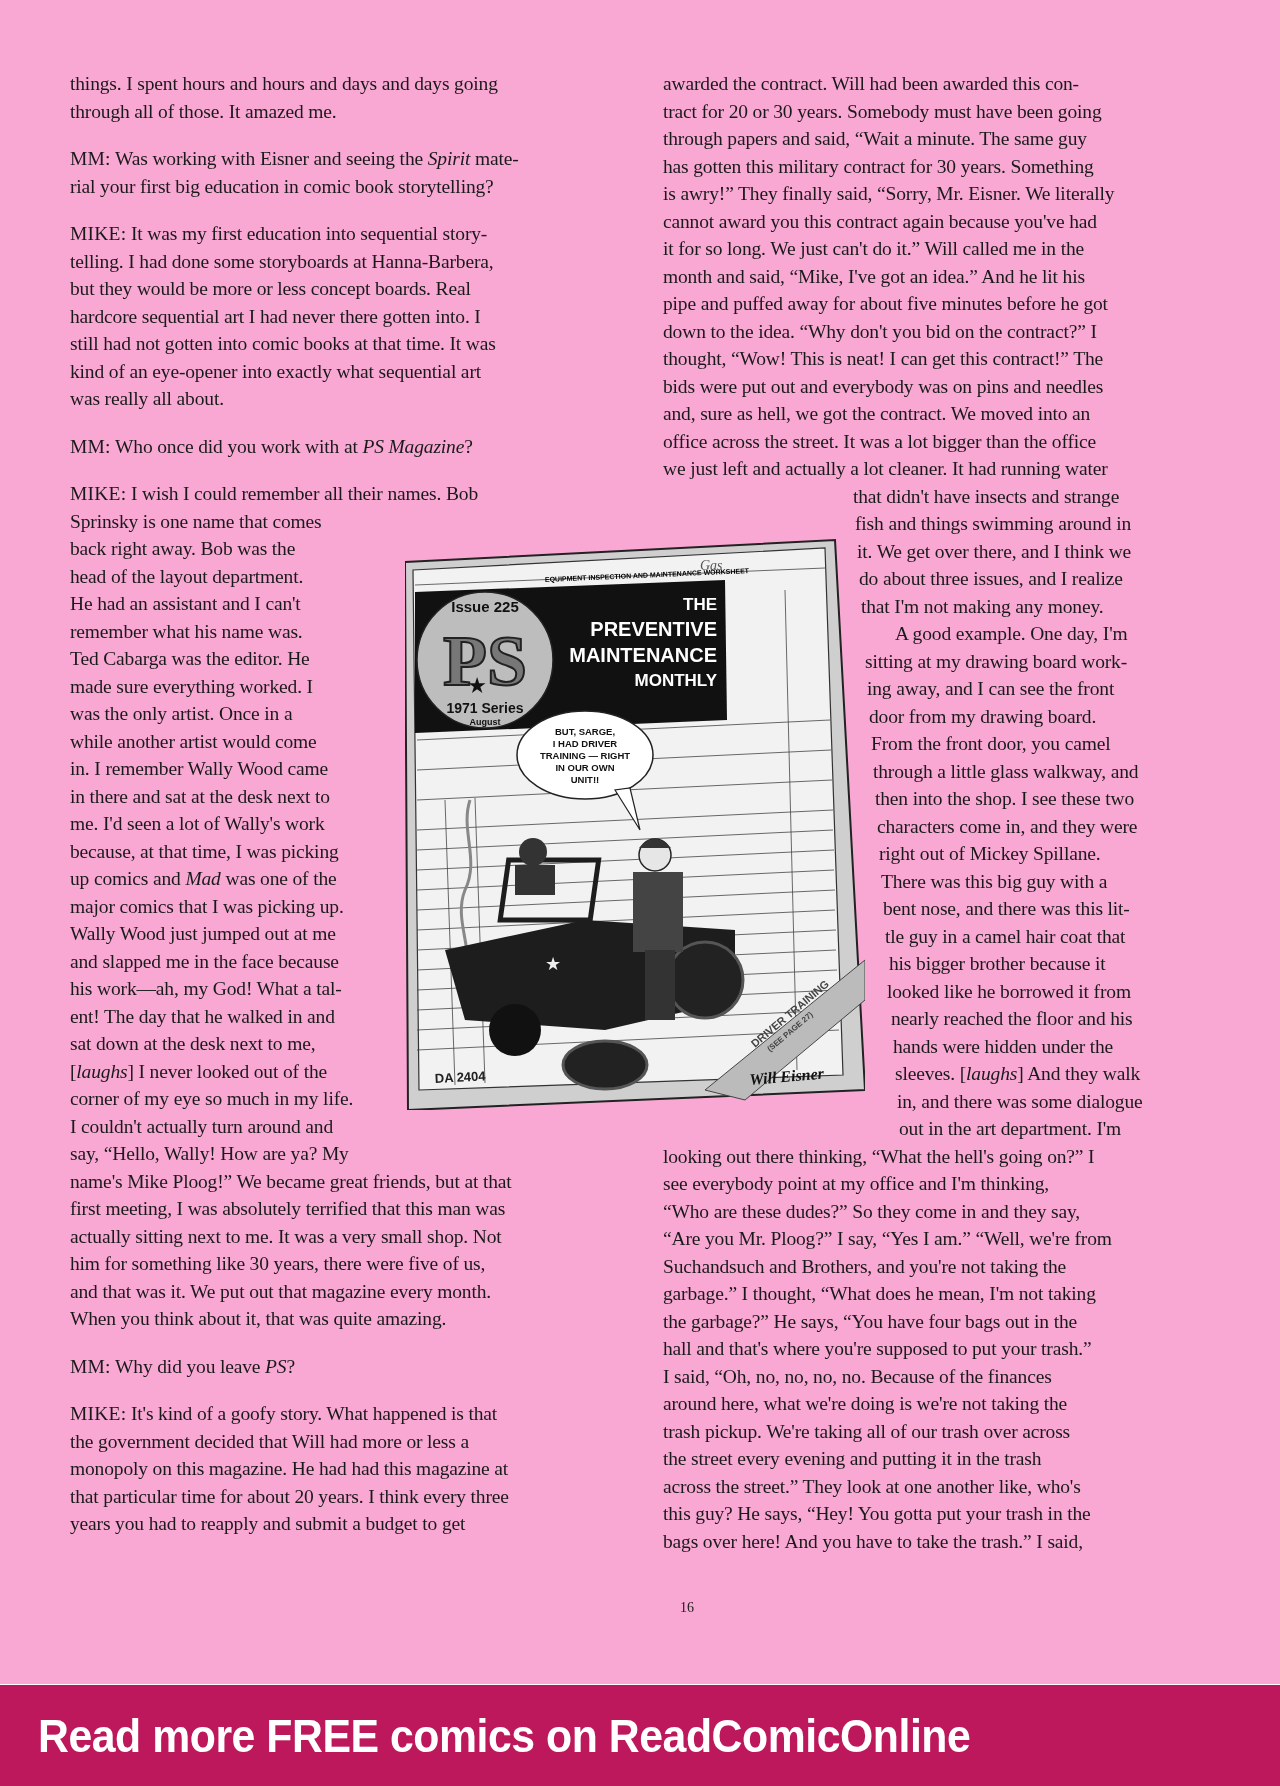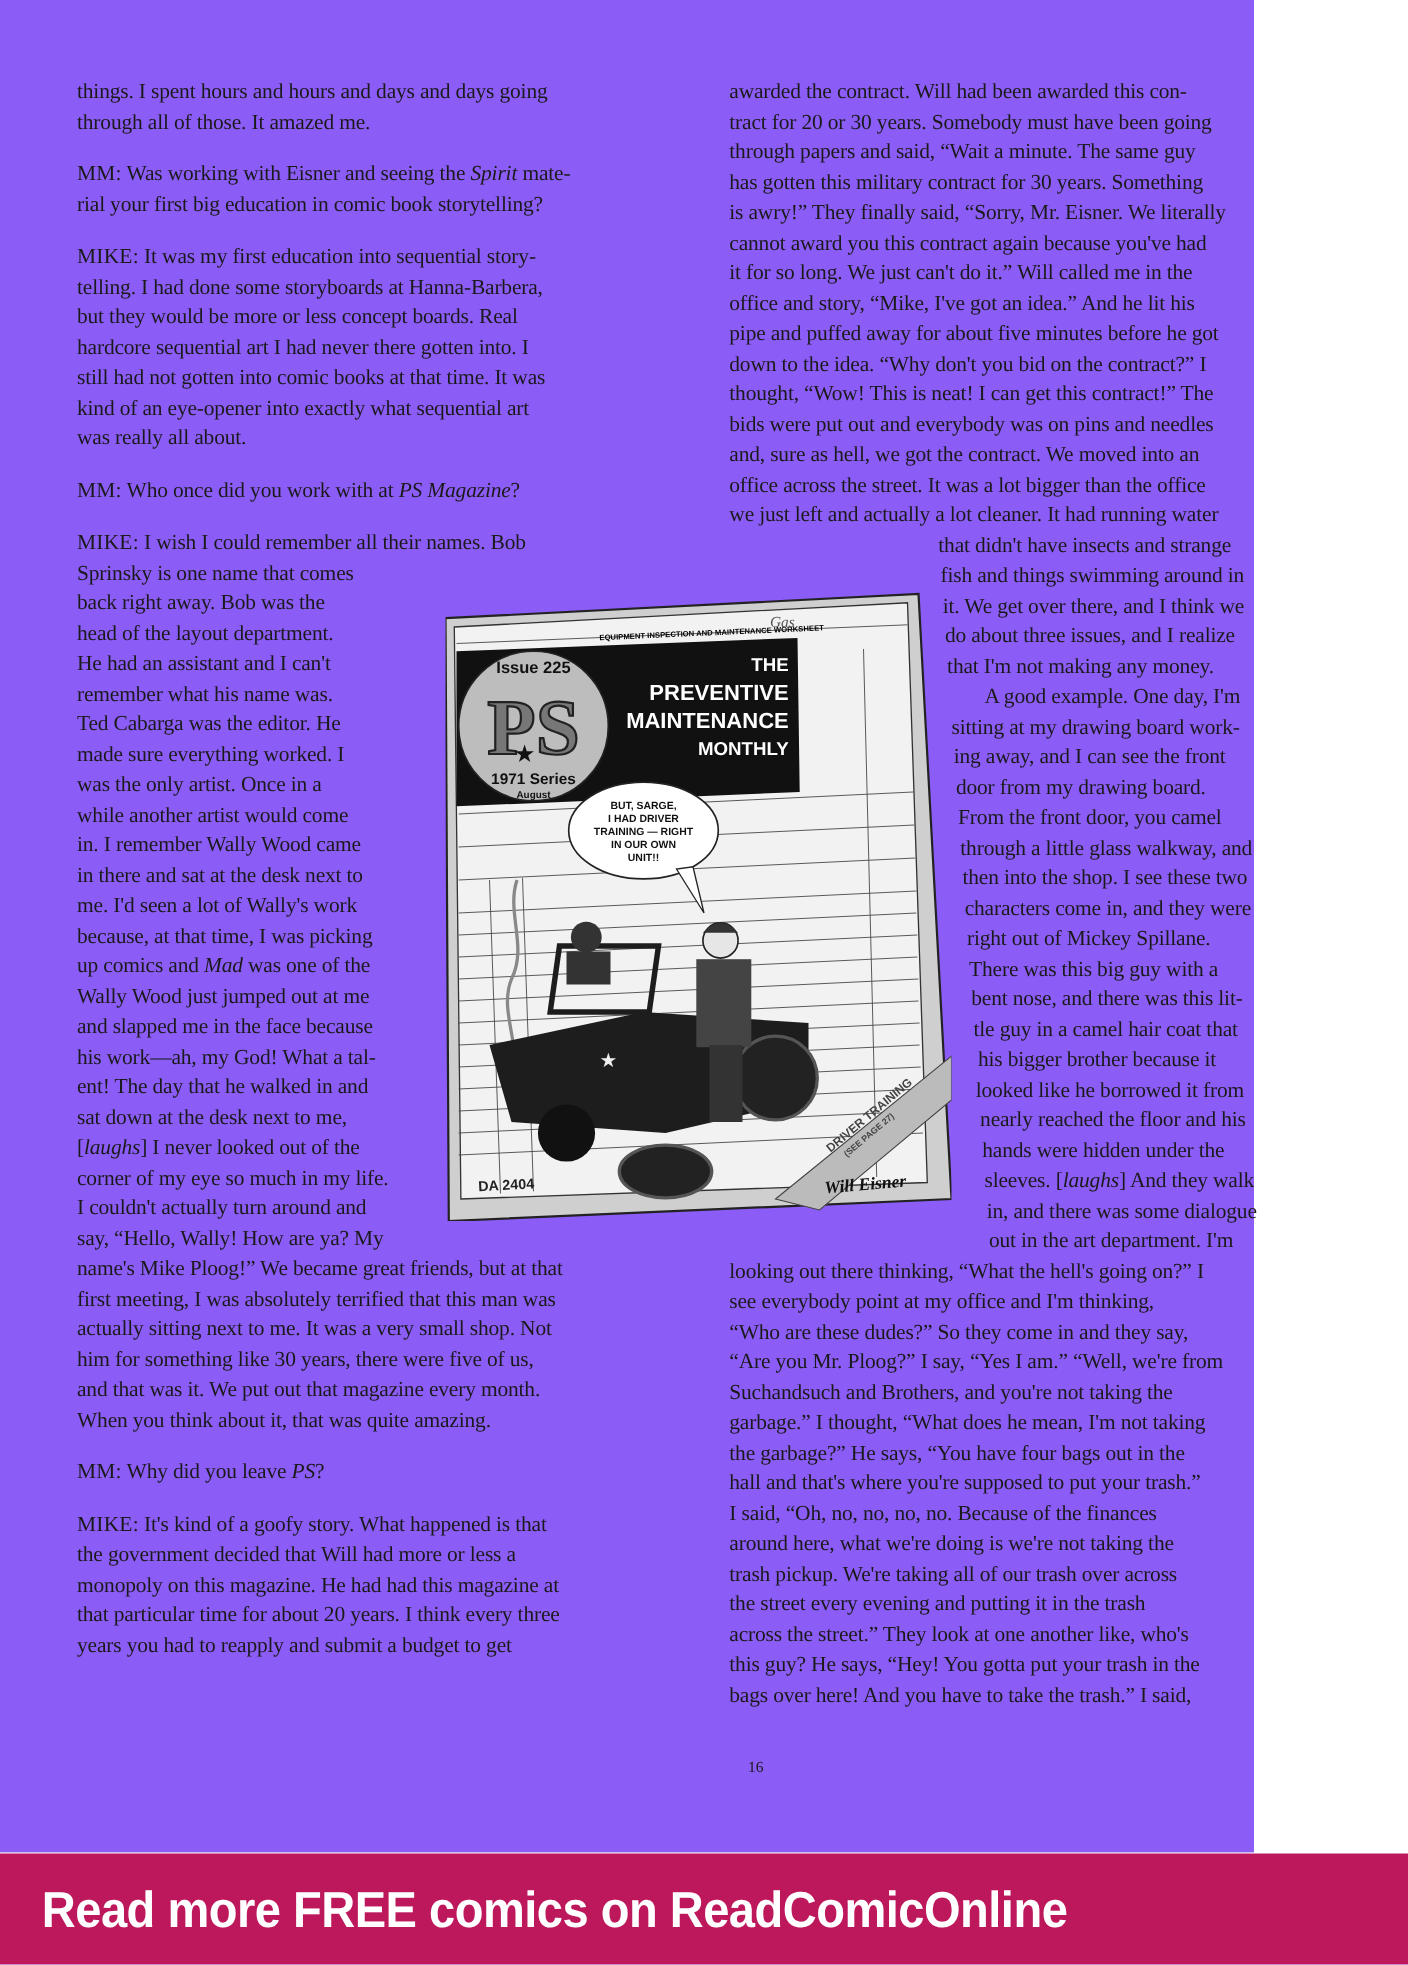--- a/index.html
+++ b/index.html
@@ -1,20 +1,20 @@
 <!DOCTYPE html>
 <html><head>
 <meta charset="utf-8">
 <style>
   html, body { margin: 0; padding: 0; }
   body {
     width: 1280px; height: 1786px; background: #ffffff; position: relative; overflow: hidden;
     font-family: "DejaVu Serif", serif; color: #1a1a1a;
   }
-  .page { position: absolute; left: 0; top: 0; width: 1140px; height: 1684px; background: #8b5cf6; }
+  .page { position: absolute; left: 0; top: 0; width: 1280px; height: 1684px; background: #f9a8d4; }
   .col {
     position: absolute; font-size: 19.5px; line-height: 27.5px; letter-spacing: -0.15px;
     font-family: "Liberation Serif", serif;
   }
   .col p { margin: 0 0 20px 0; }
   .line { display: block; white-space: nowrap; }
   .spk { font-weight: normal; letter-spacing: 0.2px; }
   .it { font-style: italic; }
   #col-left { left: 70px; top: 70px; width: 540px; }
   #col-right { left: 663px; top: 70px; width: 540px; }
@@ -66,20 +66,21 @@
       <span class="line">remember what his name was.</span>
       <span class="line">Ted Cabarga was the editor. He</span>
       <span class="line">made sure everything worked. I</span>
       <span class="line">was the only artist. Once in a</span>
       <span class="line">while another artist would come</span>
       <span class="line">in. I remember Wally Wood came</span>
       <span class="line">in there and sat at the desk next to</span>
       <span class="line">me. I'd seen a lot of Wally's work</span>
       <span class="line">because, at that time, I was picking</span>
       <span class="line"><span>up comics and </span><span class="it">Mad</span><span> was one of the</span></span>
+      <span class="line">major comics that I was picking up.</span>
       <span class="line">Wally Wood just jumped out at me</span>
       <span class="line">and slapped me in the face because</span>
       <span class="line">his work—ah, my God! What a tal-</span>
       <span class="line">ent! The day that he walked in and</span>
       <span class="line">sat down at the desk next to me,</span>
       <span class="line">[<span class="it">laughs</span>]<span> I never looked out of the</span></span>
       <span class="line">corner of my eye so much in my life.</span>
       <span class="line">I couldn't actually turn around and</span>
       <span class="line">say, “Hello, Wally! How are ya? My</span>
       <span class="line">name's Mike Ploog!” We became great friends, but at that</span>
@@ -103,21 +104,21 @@
 
   <div id="col-right" class="col">
     <div>
       <span class="line">awarded the contract. Will had been awarded this con-</span>
       <span class="line">tract for 20 or 30 years. Somebody must have been going</span>
       <span class="line">through papers and said, “Wait a minute. The same guy</span>
       <span class="line">has gotten this military contract for 30 years. Something</span>
       <span class="line">is awry!” They finally said, “Sorry, Mr. Eisner. We literally</span>
       <span class="line">cannot award you this contract again because you've had</span>
       <span class="line">it for so long. We just can't do it.” Will called me in the</span>
-      <span class="line">office and story, “Mike, I've got an idea.” And he lit his</span>
+      <span class="line">month and said, “Mike, I've got an idea.” And he lit his</span>
       <span class="line">pipe and puffed away for about five minutes before he got</span>
       <span class="line">down to the idea. “Why don't you bid on the contract?” I</span>
       <span class="line">thought, “Wow! This is neat! I can get this contract!” The</span>
       <span class="line">bids were put out and everybody was on pins and needles</span>
       <span class="line">and, sure as hell, we got the contract. We moved into an</span>
       <span class="line">office across the street. It was a lot bigger than the office</span>
       <span class="line">we just left and actually a lot cleaner. It had running water</span>
       <span class="line" style="padding-left:190px">that didn't have insects and strange</span>
       <span class="line" style="padding-left:192px">fish and things swimming around in</span>
       <span class="line" style="padding-left:194px">it. We get over there, and I think we</span>

